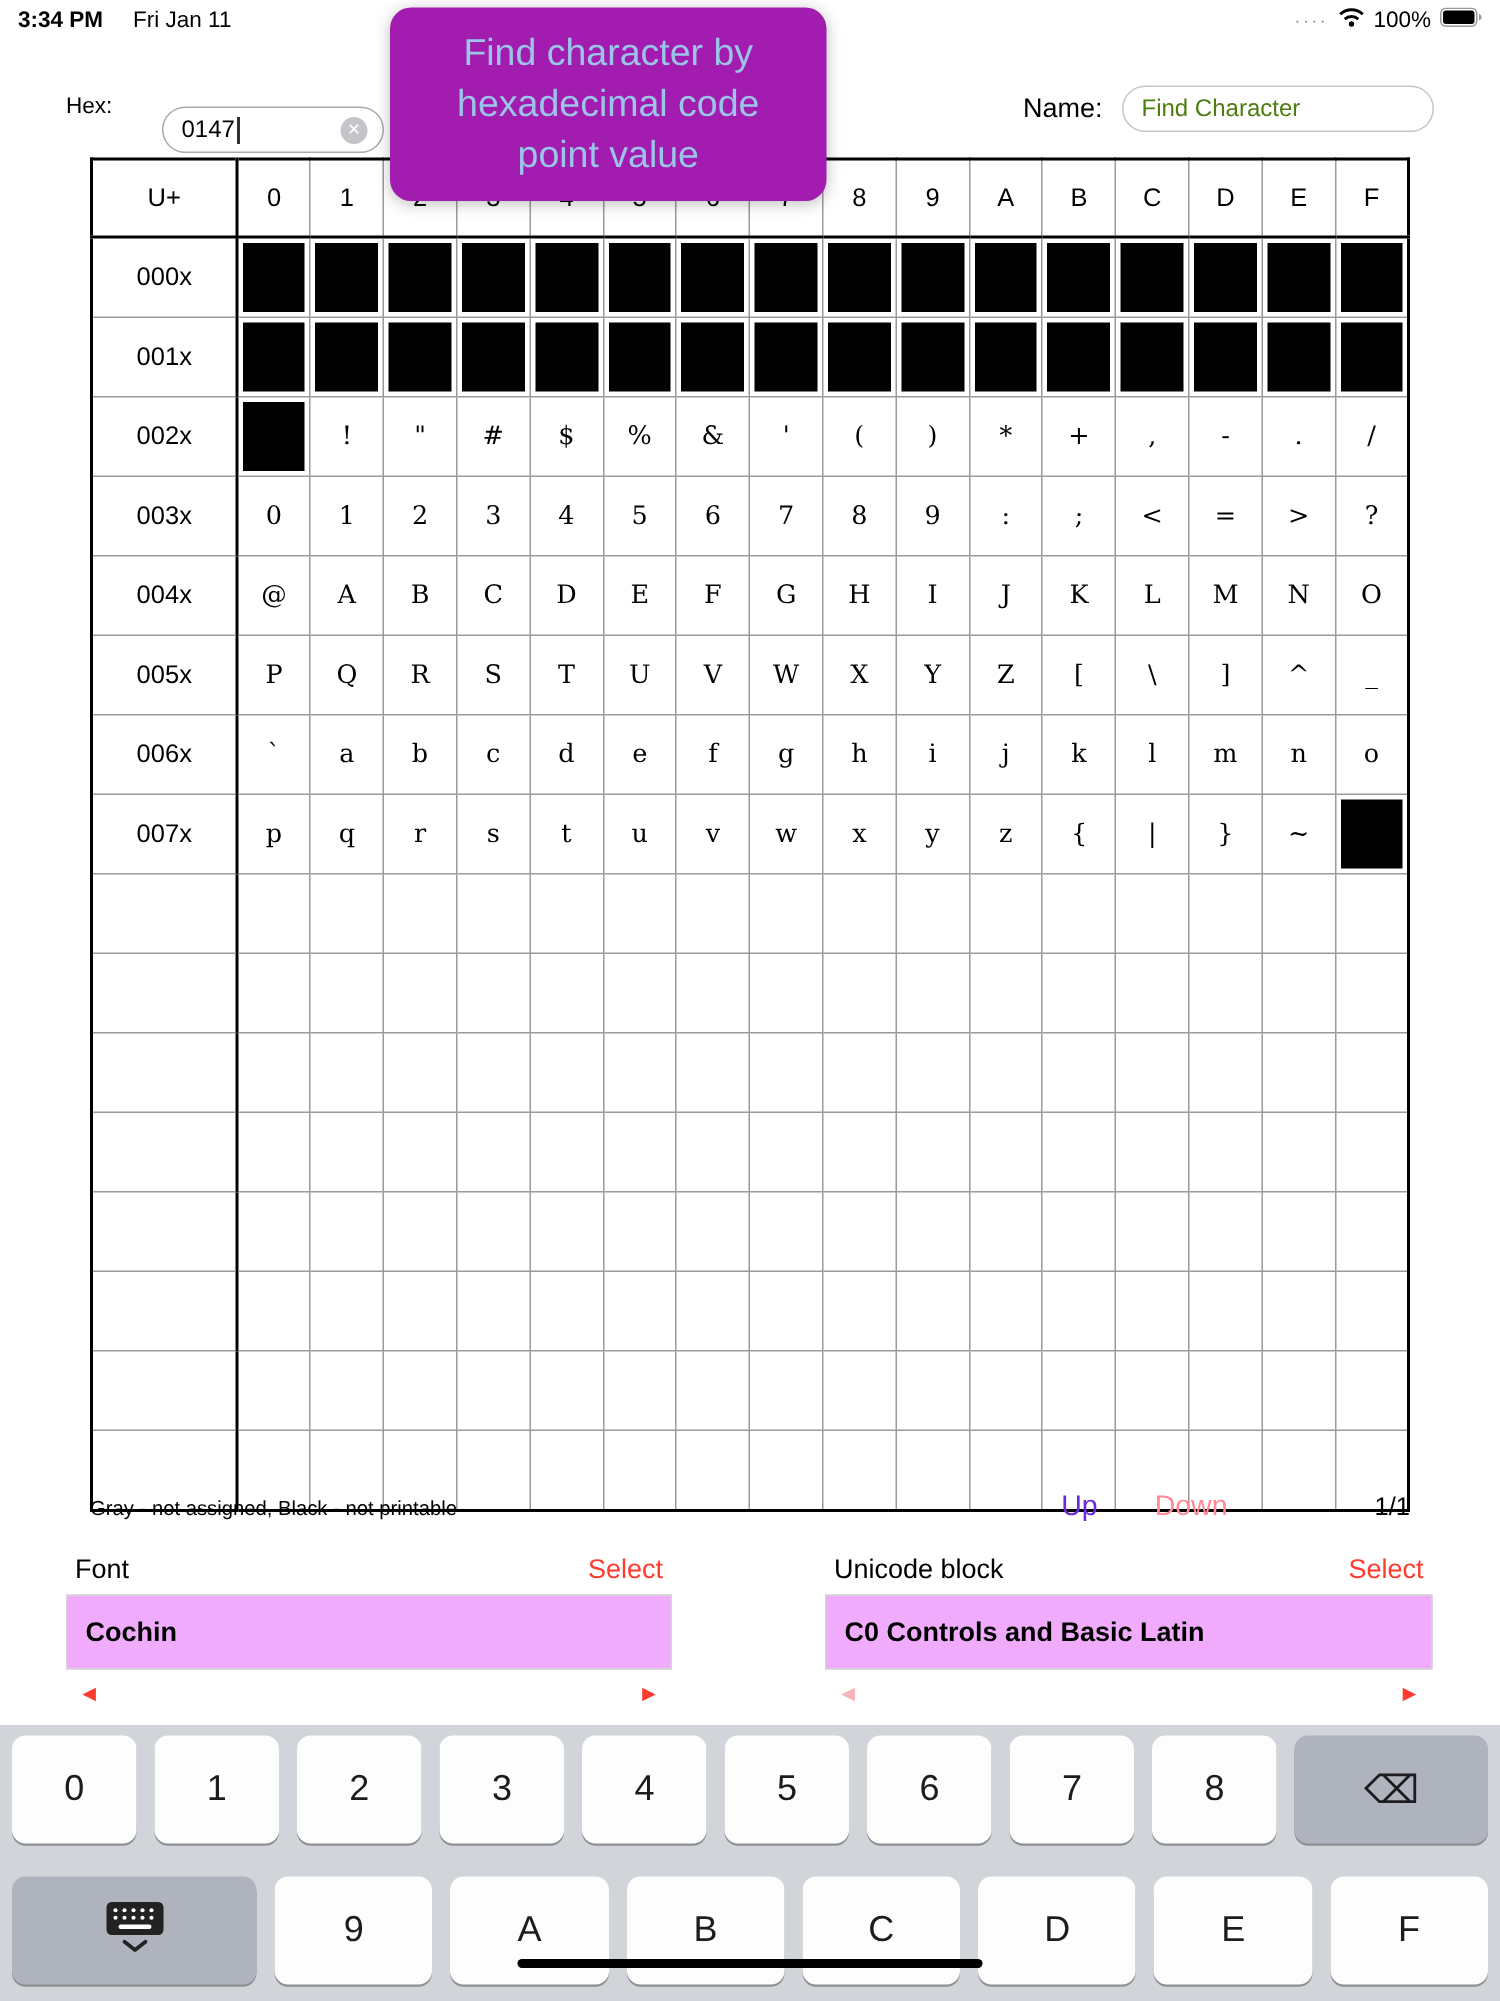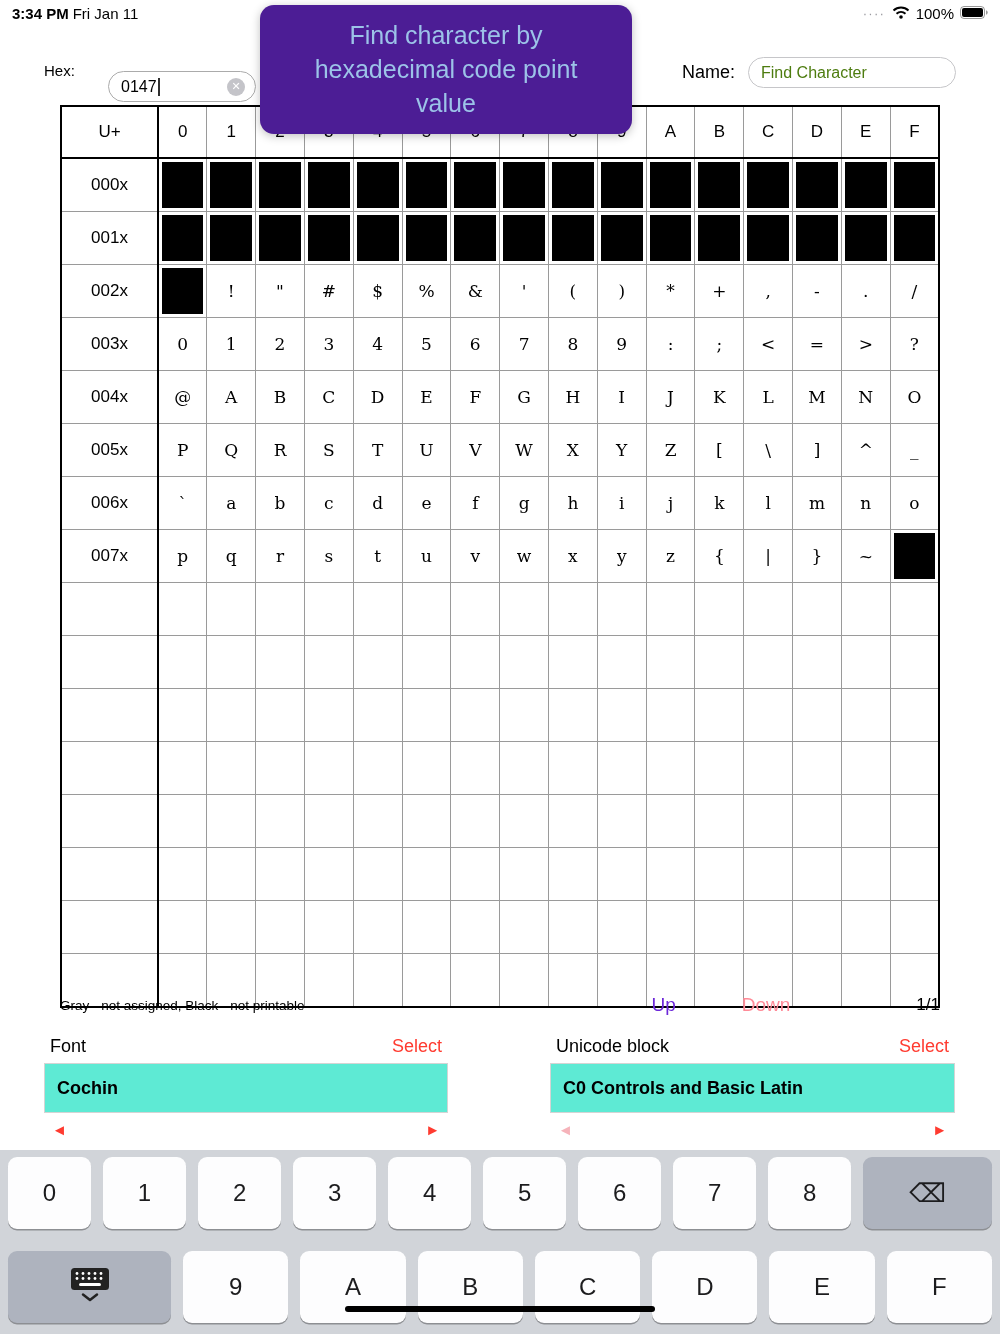--- a/index.html
+++ b/index.html
@@ -1,64 +1,64 @@
 <!DOCTYPE html>
 <html><head>
 <meta charset="utf-8">
 <style>
   html,body{margin:0;padding:0;background:#fff;}
   body{width:1000px;height:1334px;position:relative;font-family:"Liberation Sans",sans-serif;color:#000;overflow:hidden;}
 
   
   .status-bar{position:absolute;top:0;left:0;width:100%;height:24px;display:flex;justify-content:space-between;align-items:center;padding:2px 12px 0 12px;box-sizing:border-box;font-size:15px;}
-  .sb-left{display:flex;gap:4px;align-items:center;}
+  .sb-left{display:flex;gap:20px;align-items:center;}
   .sb-time{font-weight:700;}
   .sb-date{font-weight:400;}
   .sb-right{display:flex;gap:6px;align-items:center;}
   .sb-dots{color:#9a9aa0;letter-spacing:2px;font-size:13px;}
   .sb-batt-pct{font-size:15px;}
 
   
   .hex-label{position:absolute;left:44px;top:62px;font-size:15px;}
   .pill{position:absolute;height:31px;border:1.5px solid #ababab;border-radius:16px;background:#fff;display:flex;align-items:center;box-sizing:border-box;padding:0 10px 0 12px;}
   .hex-pill{left:108px;top:57px;width:148px;margin-top:14px;}
   .pill-text{font-size:16px;}
   .caret{display:inline-block;width:2px;height:18px;background:#2f2f2f;margin-left:1px;}
   .clear-btn{margin-left:auto;width:18px;height:18px;border-radius:50%;background:#c4c4c9;color:#fff;font-size:11px;display:flex;align-items:center;justify-content:center;cursor:pointer;}
   .name-label{position:absolute;left:682px;top:62px;font-size:18px;}
   .name-pill{left:748px;top:57px;width:208px;border-color:#c6c6c9;}
   .placeholder{font-size:16px;color:#4d7c0f;}
 
   
-  .tooltip{position:absolute;left:260px;top:5px;width:372px;min-height:100px;background:#4c1d95;border-radius:14px;z-index:20;display:flex;align-items:center;justify-content:center;text-align:center;padding:14px 22px;box-sizing:border-box;box-shadow:0 2px 10px rgba(0,0,0,.25);}
+  .tooltip{position:absolute;left:260px;top:5px;width:291px;min-height:100px;background:#a21caf;border-radius:14px;z-index:20;display:flex;align-items:center;justify-content:center;text-align:center;padding:14px 22px;box-sizing:border-box;box-shadow:0 2px 10px rgba(0,0,0,.25);}
   .tooltip-text{color:#9cc3e8;font-size:25px;line-height:1.35;}
 
   
   table.uni{position:absolute;left:60px;top:105px;width:880px;border-collapse:collapse;table-layout:fixed;background:#fff;border:2px solid #000;}
   table.uni th,table.uni td{border:1px solid #9a9a9a;height:52px;padding:0;text-align:center;vertical-align:middle;font-weight:400;}
   table.uni thead th{height:50px;font-size:17px;border-bottom:2px solid #000;font-family:"Liberation Sans",sans-serif;}
   table.uni th.row-label{width:95px;border-right:2px solid #000;font-size:17px;font-family:"Liberation Sans",sans-serif;}
   table.uni td{font-family:"DejaVu Serif",serif;font-size:17px;}
   .black-sq{width:calc(100% - 6px);height:46px;background:#000;margin:0 auto;}
 
   
-  .legend-row{position:absolute;left:60px;top:994px;width:880px;display:flex;align-items:center;gap:28px;}
+  .legend-row{position:absolute;left:60px;top:994px;width:880px;display:flex;align-items:center;}
   .legend-text{font-size:13.5px;flex:1;}
   .pager-up{color:#6d28d9;font-size:19px;margin-right:38px;cursor:pointer;}
   .pager-down{color:#ff8a97;font-size:19px;margin-right:98px;cursor:pointer;}
   .pager-page{font-size:17px;}
 
   
   .picker{position:absolute;top:1036px;width:404px;}
   .picker-font{left:44px;}
   .picker-block{left:550px;width:405px;}
   .picker-head{display:flex;justify-content:space-between;align-items:baseline;margin:0 6px 6px 6px;}
   .picker-label{font-size:18px;}
   .picker-select{font-size:18px;color:#ff3b30;cursor:pointer;}
-  .picker-box{height:50px;border:1px solid #d4d4d4;background:#5eead4;display:flex;align-items:center;padding:0 12px;box-sizing:border-box;cursor:pointer;}
+  .picker-box{height:50px;border:1px solid #d4d4d4;background:#f0abfc;display:flex;align-items:center;padding:0 12px;box-sizing:border-box;cursor:pointer;}
   .picker-value{font-size:18px;font-weight:700;}
   .picker-arrows{display:flex;justify-content:space-between;margin:8px 8px 0 8px;font-size:15px;}
   .arrow{color:#ff3b30;cursor:pointer;}
   .arrow.disabled{color:#f6b3ba;}
 
   
   .keyboard{position:absolute;left:0;top:1150px;width:1000px;height:184px;background:#d1d4d9;}
   .krow{position:absolute;left:8px;right:8px;height:72px;display:flex;gap:12px;}
   .krow1{top:7px;}
   .krow2{top:101px;}

